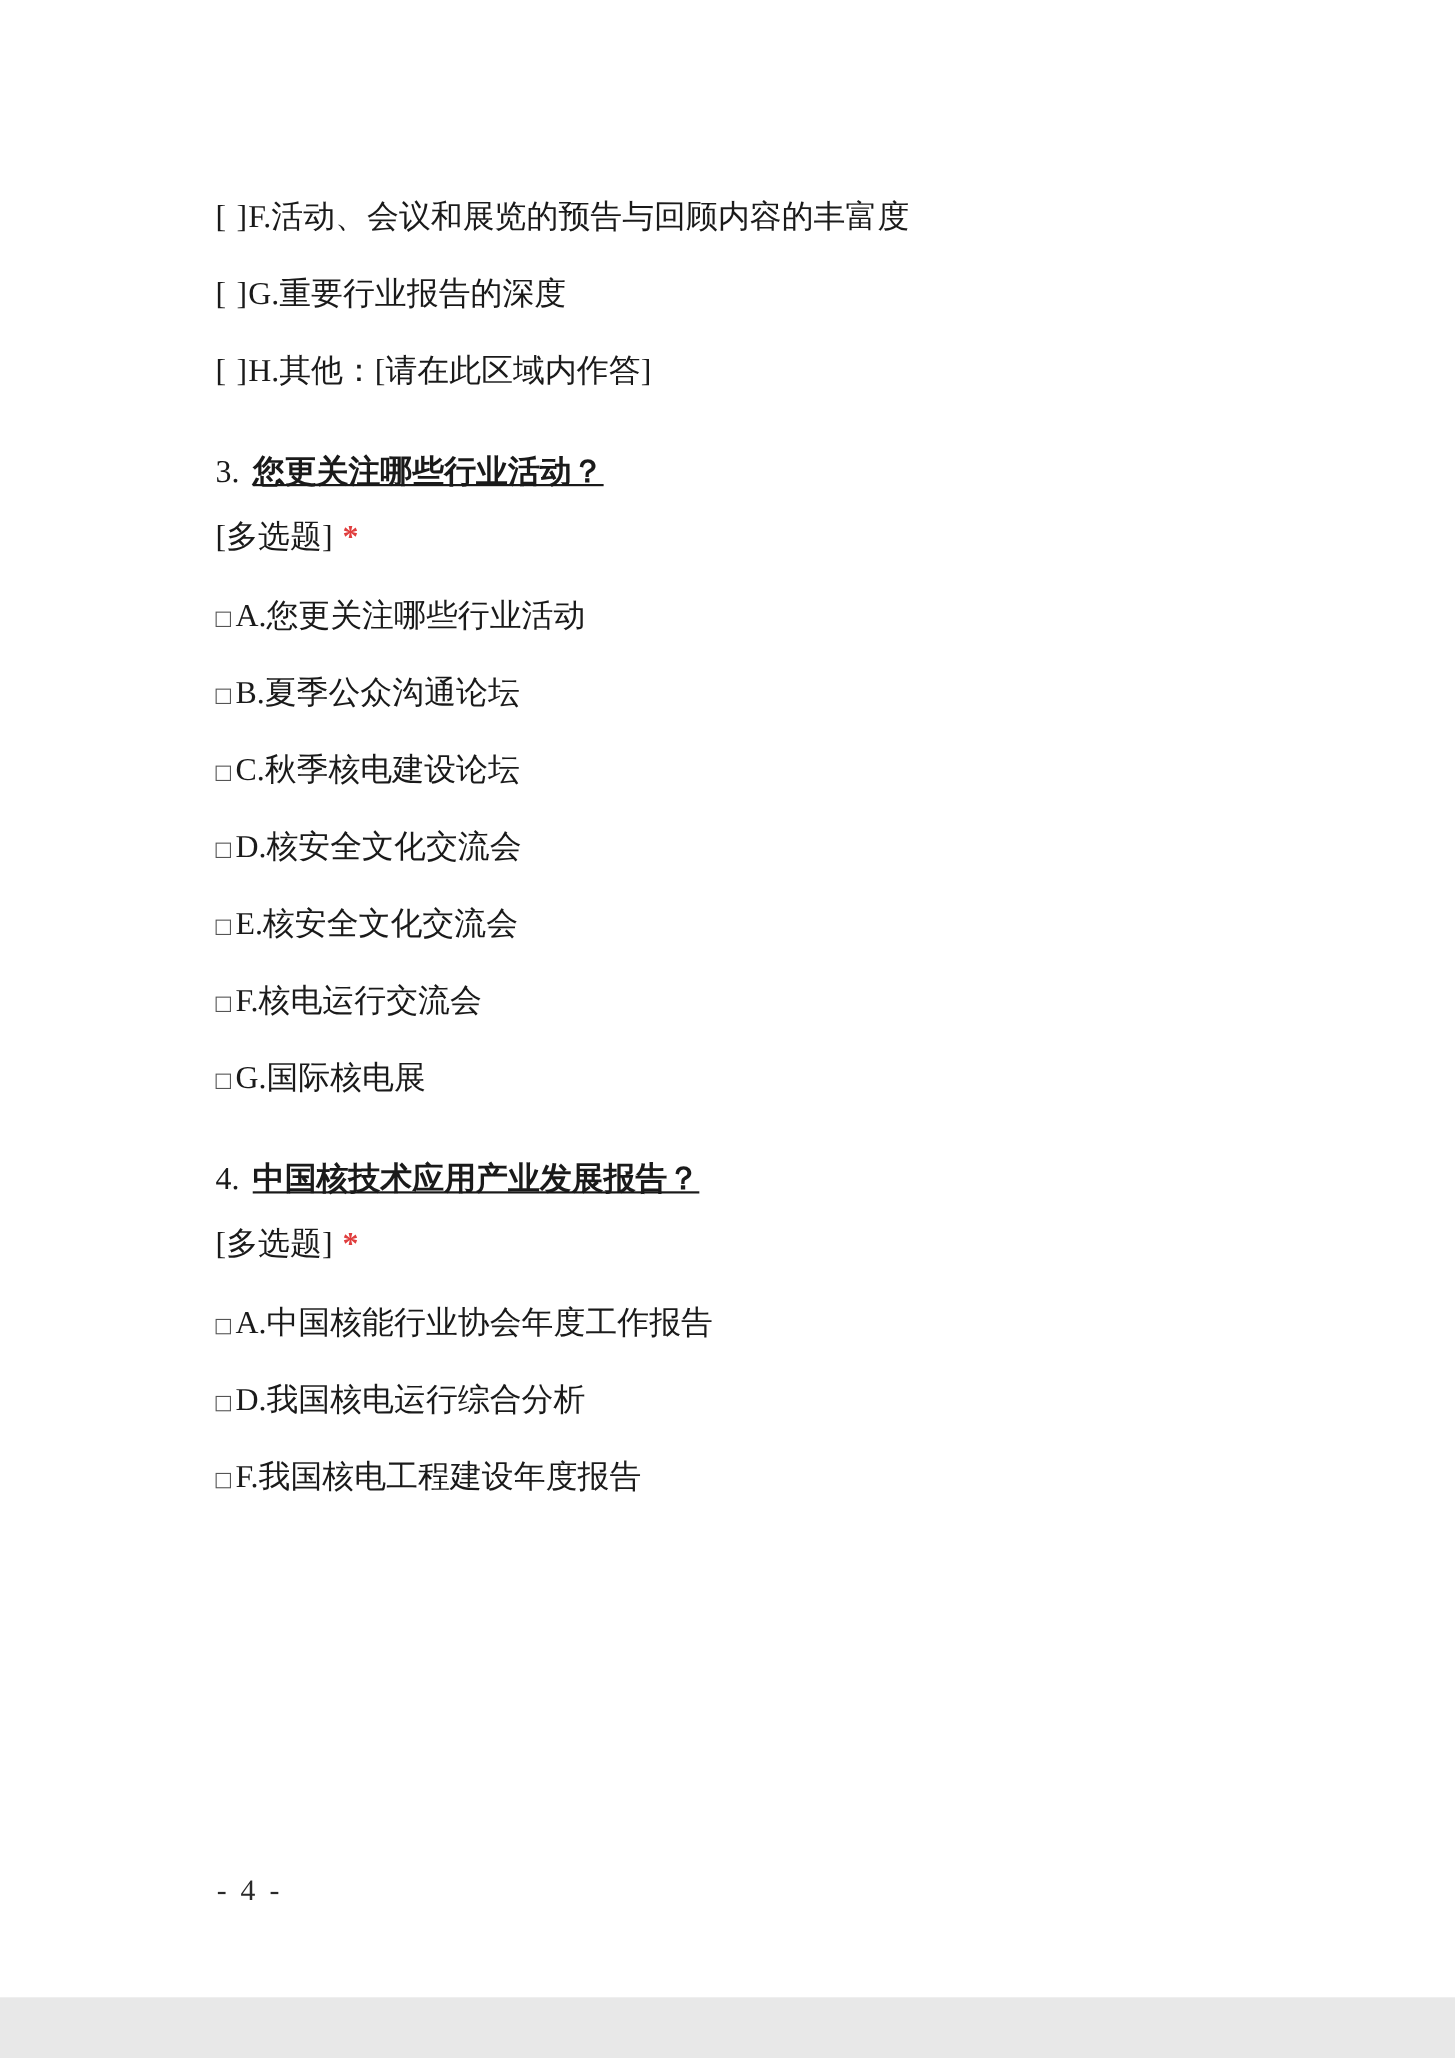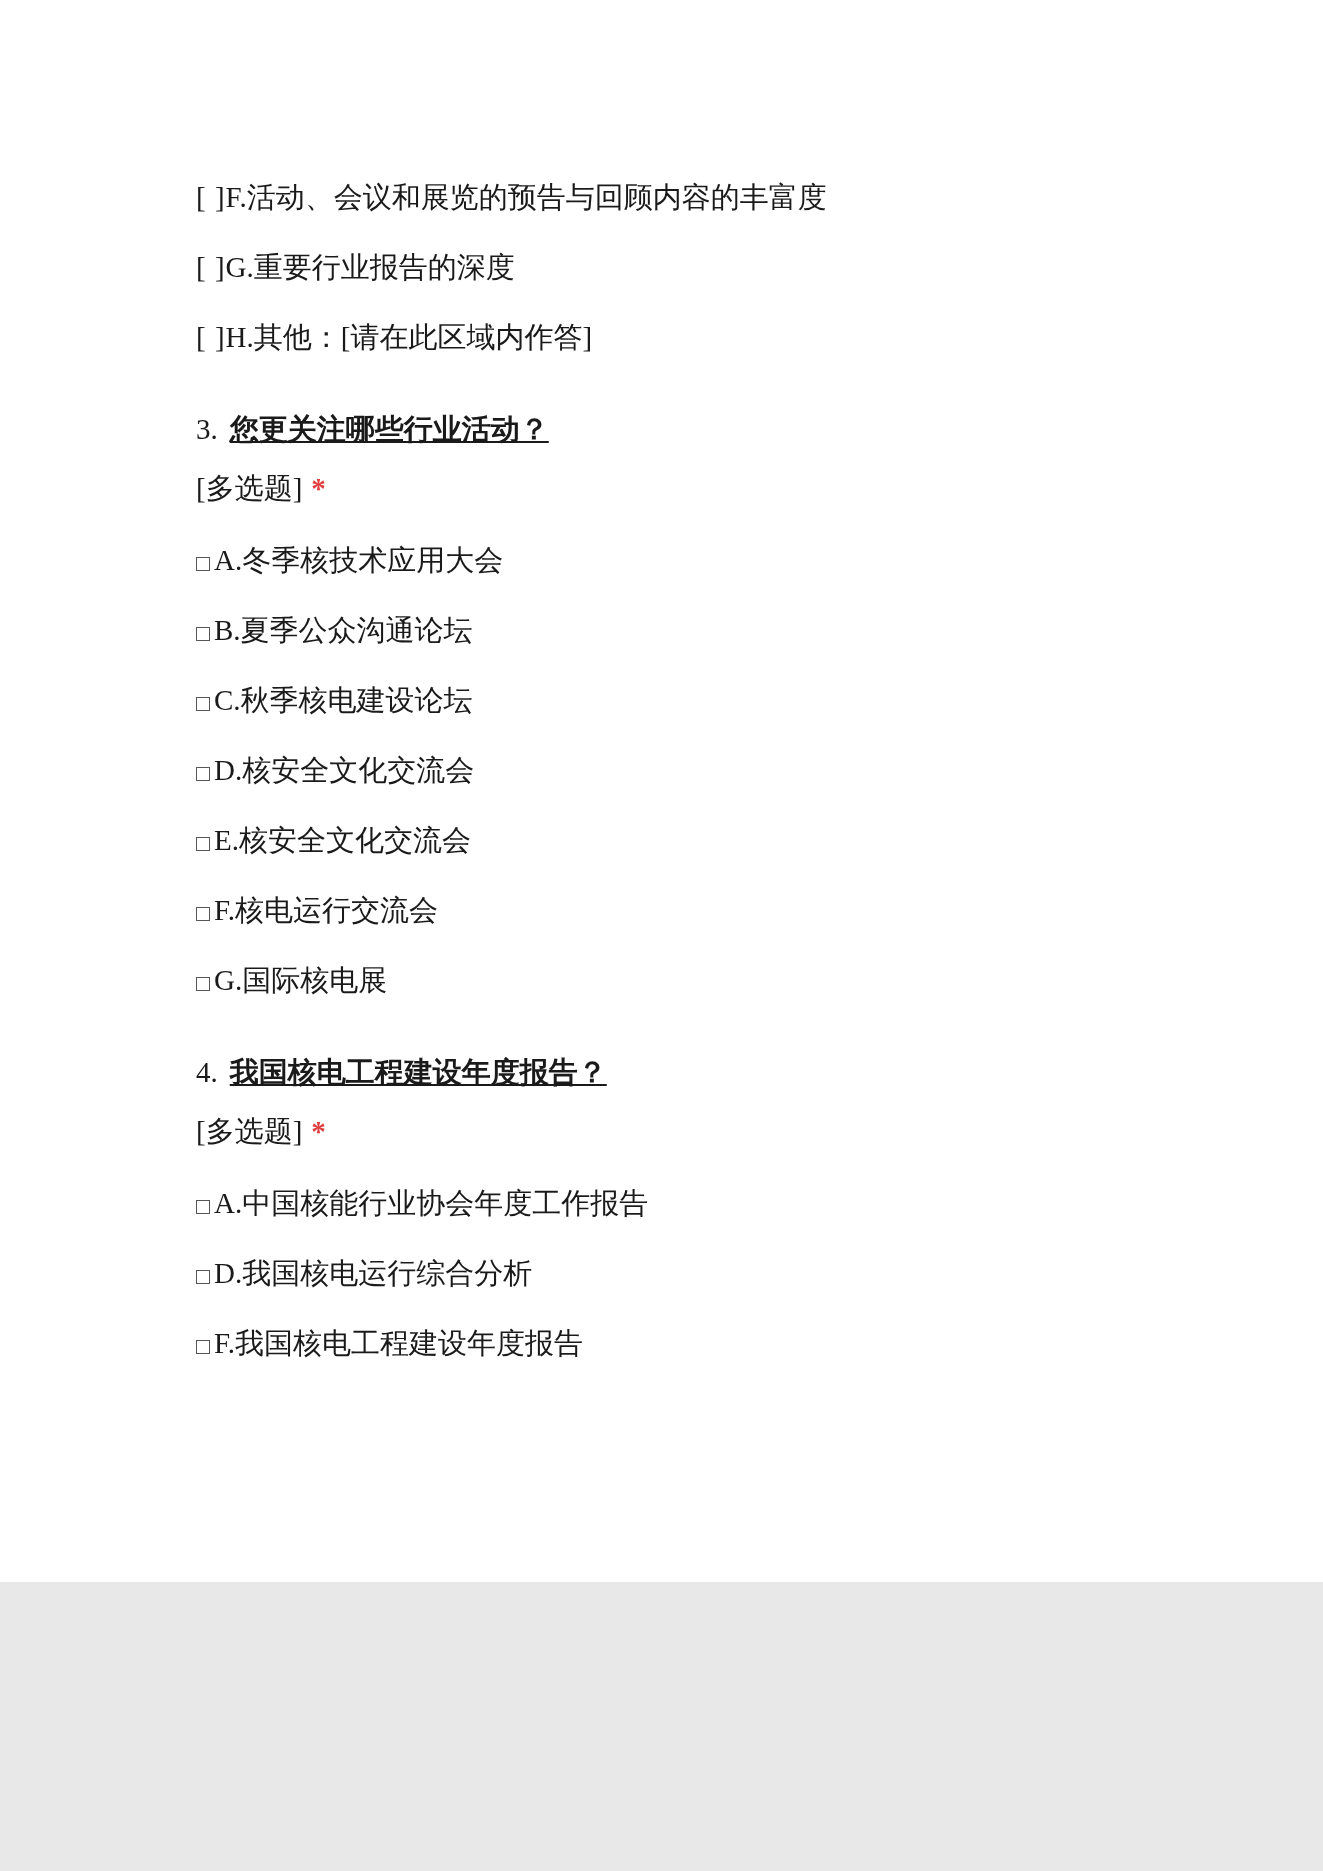--- a/index.html
+++ b/index.html
@@ -1,19 +1,19 @@
 <!DOCTYPE html>
 <html><head>
 <meta charset="utf-8">
 <style>
   html, body { margin: 0; padding: 0; background: #e8e8e8; }
   .page {
     position: relative;
     width: 1323px;
-    height: 1582px;
+    height: 1816px;
     margin: 0 auto;
     background: #ffffff;
     overflow: hidden;
     font-family: "Liberation Serif", "DejaVu Serif", serif;
     color: #1a1a1a;
   }
   .content {
     position: absolute;
     left: 196px;
     top: 180px;
@@ -79,21 +79,21 @@
     <div class="question-block">
         <div class="line q-title-line">
           <span class="q-number">3.</span><span class="q-title">您更关注哪些行业活动？</span>
         </div>
         <div class="line q-type-line">
           <span>[多选题]</span><span class="req-star">*</span>
         </div>
         <div>
 
         <div class="line option">
-            <span class="cbx"></span><span>A.冬季核技术应用大会</span>
+            <span class="cbx"></span><span>A.您更关注哪些行业活动</span>
           </div>
             <div class="line option">
             <span class="cbx"></span><span>B.夏季公众沟通论坛</span>
           </div>
             <div class="line option">
             <span class="cbx"></span><span>C.秋季核电建设论坛</span>
           </div>
             <div class="line option">
             <span class="cbx"></span><span>D.核安全文化交流会</span>
           </div>
@@ -103,21 +103,21 @@
             <div class="line option">
             <span class="cbx"></span><span>F.核电运行交流会</span>
           </div>
             <div class="line option">
             <span class="cbx"></span><span>G.国际核电展</span>
           </div>
           </div>
       </div>
         <div class="question-block">
         <div class="line q-title-line">
-          <span class="q-number">4.</span><span class="q-title">我国核电工程建设年度报告？</span>
+          <span class="q-number">4.</span><span class="q-title">中国核技术应用产业发展报告？</span>
         </div>
         <div class="line q-type-line">
           <span>[多选题]</span><span class="req-star">*</span>
         </div>
         <div>
 
         <div class="line option">
             <span class="cbx"></span><span>A.中国核能行业协会年度工作报告</span>
           </div>
             <div class="line option">

